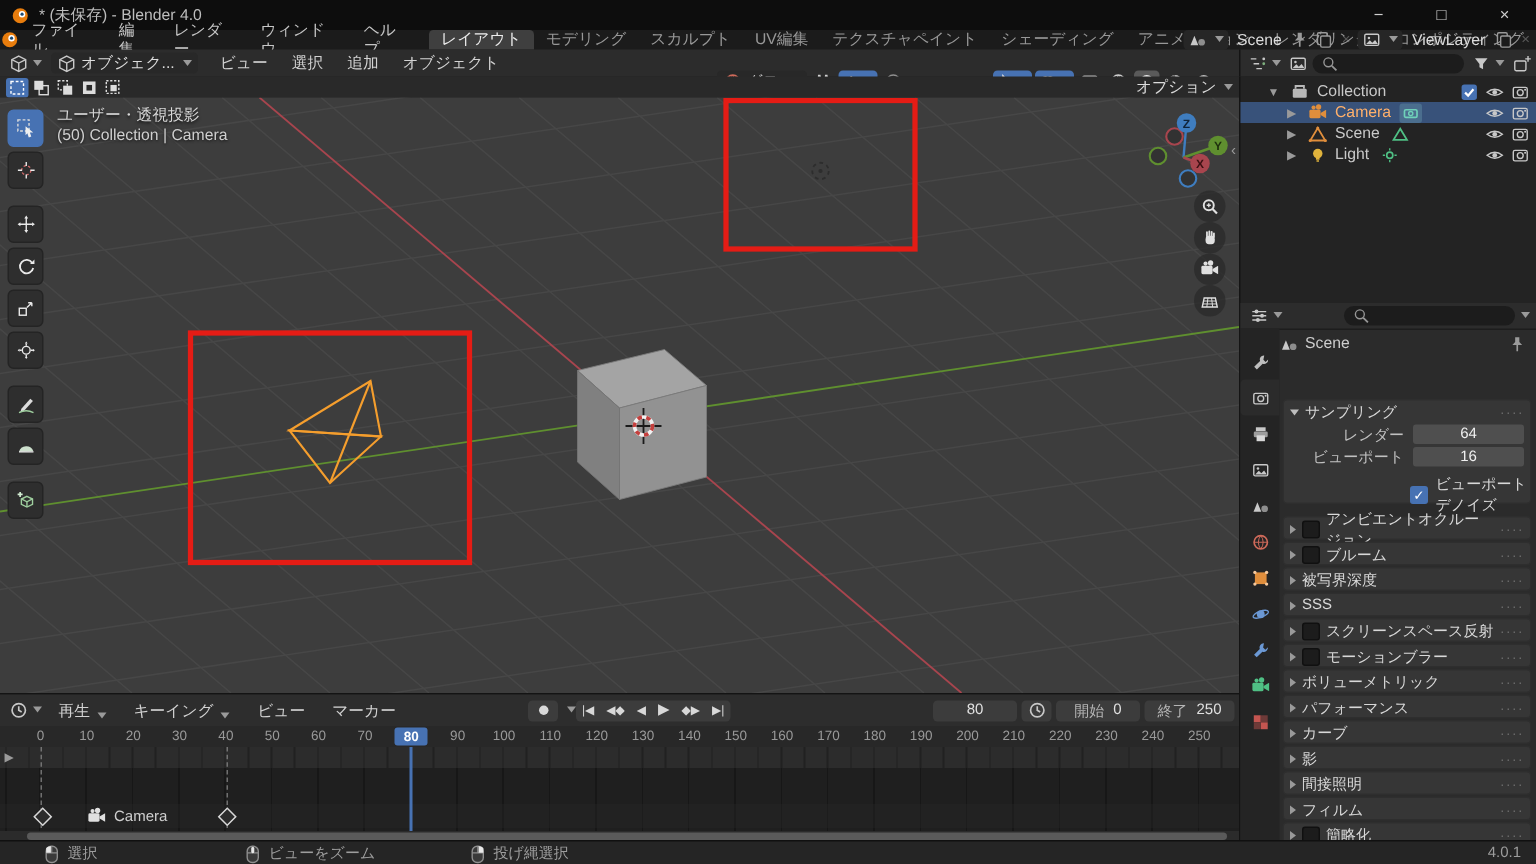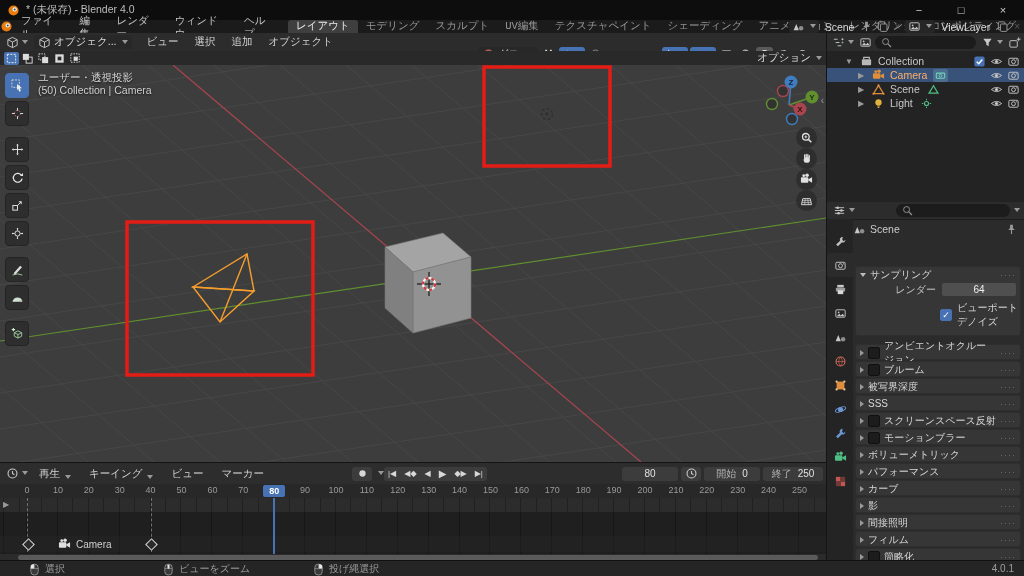--- a/index.html
+++ b/index.html
@@ -12,21 +12,21 @@
   .chev::after{content:"";position:absolute;left:1px;top:1px;border-left:3.5px solid transparent;
       border-right:3.5px solid transparent;border-top:4px solid #9a9a9a;}
   
   #titlebar{top:0;left:0;right:0;height:20px;background:#0d0d0d;display:flex;align-items:center;padding-left:7px;gap:6px;}
   #titlebar .title{color:#bdbdbd;font-size:10.5px;}
   #wincontrols{margin-left:auto;display:flex;align-items:center;gap:0;}
   .winbtn{width:42px;text-align:center;color:#cfcfcf;font-size:11px;line-height:20px;}
   
   #topbar{top:20px;left:0;right:0;height:13px;background:#1b1b1b;display:flex;align-items:center;}
   .tb-menu{padding:0 8px;color:#c6c6c6;font-size:10.5px;line-height:13px;}
-  #workspaces{display:flex;margin-left:4px;font-family:Liberation Mono, monospace;}
+  #workspaces{display:flex;margin-left:4px;}
   .ws-tab{padding:0 8px;color:#989898;font-size:10.5px;line-height:13px;white-space:nowrap;}
   .ws-tab.active{background:#3f3f3f;color:#ececec;border-radius:3px 3px 0 0;}
   #tb-right{position:absolute;right:2px;top:20px;height:13px;display:flex;align-items:center;gap:3px;}
   .tbr-pill{display:flex;align-items:center;gap:2px;background:#262626;border-radius:3px;padding:0 3px;height:13px;}
   .tbr-label{color:#dcdcdc;font-size:10.5px;padding:0 3px;}
   .dim{opacity:.55;}
   .xglyph{color:#8a8a8a;font-size:10px;padding:0 2px;}
   
   #vp-header{top:33px;left:0;width:826px;height:18px;background:#2c2c2c;display:flex;align-items:center;border-bottom:1px solid #222;}
   #ol-header{top:33px;left:826px;right:0;height:18px;background:#2c2c2c;border-left:1px solid #141414;display:flex;align-items:center;gap:3px;padding:0 3px;}
@@ -773,20 +773,24 @@
         <div class="panel-h">
           <span class="caret-d"></span>
           <span>サンプリング</span>
           <span class="dots">····</span>
         </div>
         <div id="sampling-rows">
             <div style="display: flex; align-items: center; height: 15px; padding: 0px 4px;">
               <span class="plabel">レンダー</span>
               <span class="valfield">64</span>
             </div>
+            <div style="display: flex; align-items: center; height: 15px; padding: 0px 4px;">
+              <span class="plabel">ビューポート</span>
+              <span class="valfield">16</span>
+            </div>
           </div>
         <div style="display:flex;align-items:center;gap:5px;padding:4px 0 0 84px">
           <span class="cbx on">✓</span>
           <span style="font-size:10px;color:#d8d8d8">ビューポートデノイズ</span>
         </div>
       </div>
       <div id="props-panels">
           <div class="panel" style="top: 106px; height: 16px;">
             <div class="panel-h">
               <span class="caret-r"></span>

